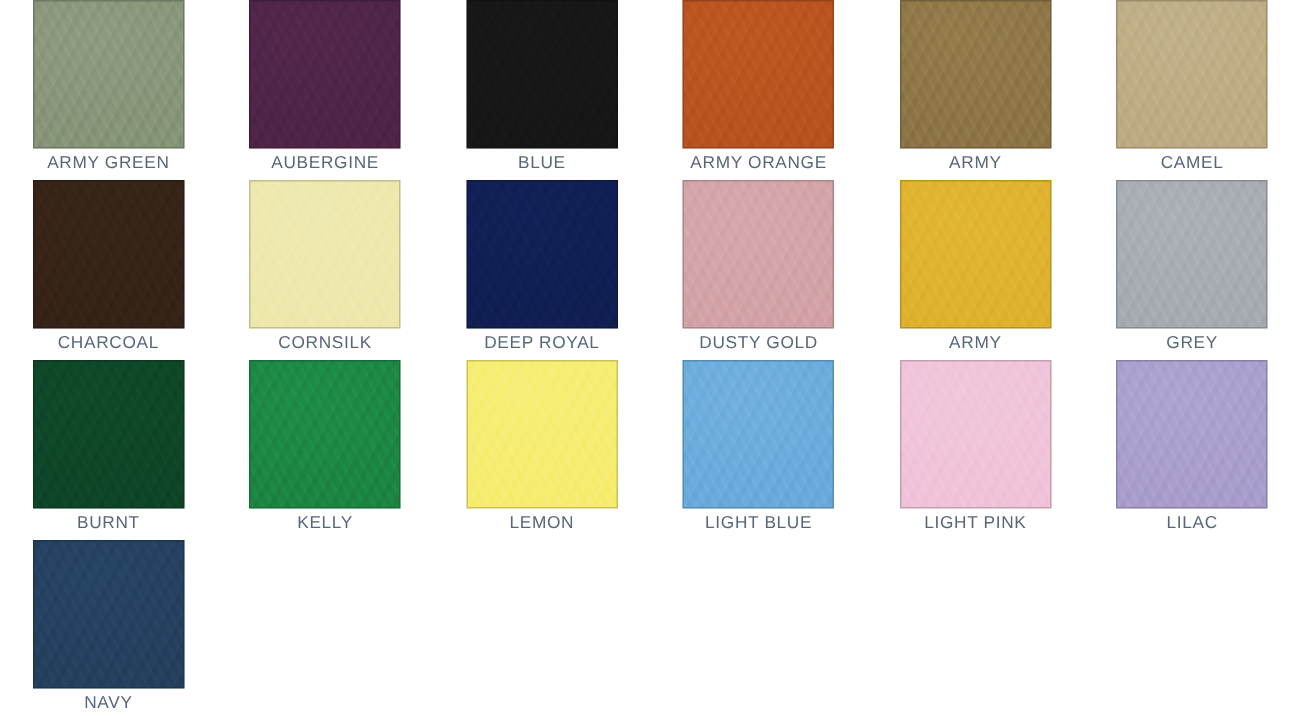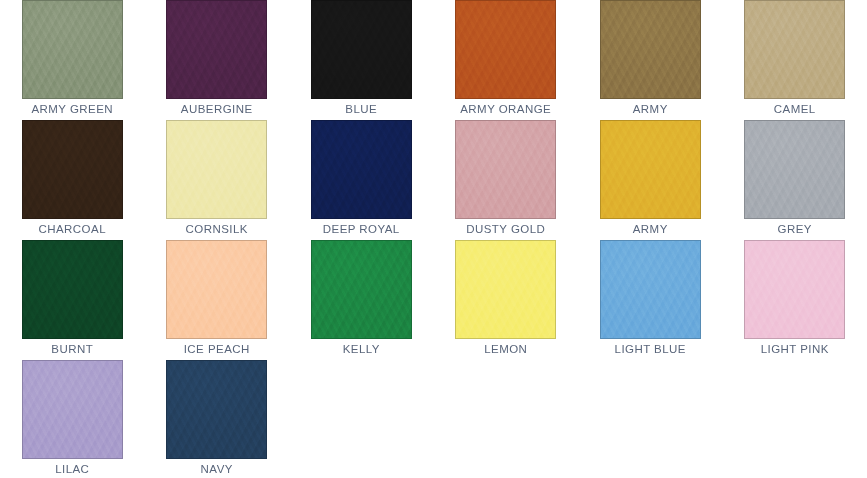--- a/index.html
+++ b/index.html
@@ -135,24 +135,20 @@
     </div>
     <div class="swatch-cell">
       <div class="swatch-chip" title="GREY" style="background-color: rgb(166, 171, 178);"></div>
       <div class="swatch-label">GREY</div>
     </div>
     <div class="swatch-cell">
       <div class="swatch-chip" title="HUNTER" style="background-color: rgb(14, 69, 38);"></div>
       <div class="swatch-label">BURNT</div>
     </div>
     <div class="swatch-cell">
-      <div class="swatch-chip" title="ICE PEACH" style="background-color: rgb(251, 201, 162);"></div>
-      <div class="swatch-label">ICE PEACH</div>
-    </div>
-    <div class="swatch-cell">
       <div class="swatch-chip" title="KELLY" style="background-color: rgb(28, 133, 66);"></div>
       <div class="swatch-label">KELLY</div>
     </div>
     <div class="swatch-cell">
       <div class="swatch-chip" title="LEMON" style="background-color: rgb(246, 237, 112);"></div>
       <div class="swatch-label">LEMON</div>
     </div>
     <div class="swatch-cell">
       <div class="swatch-chip" title="LIGHT BLUE" style="background-color: rgb(106, 170, 220);"></div>
       <div class="swatch-label">LIGHT BLUE</div>

